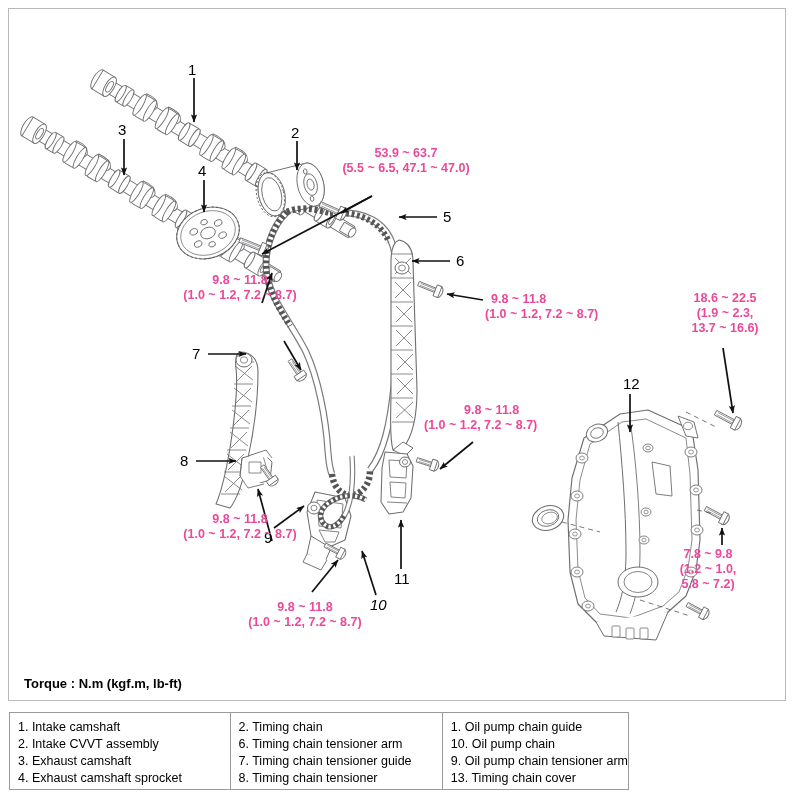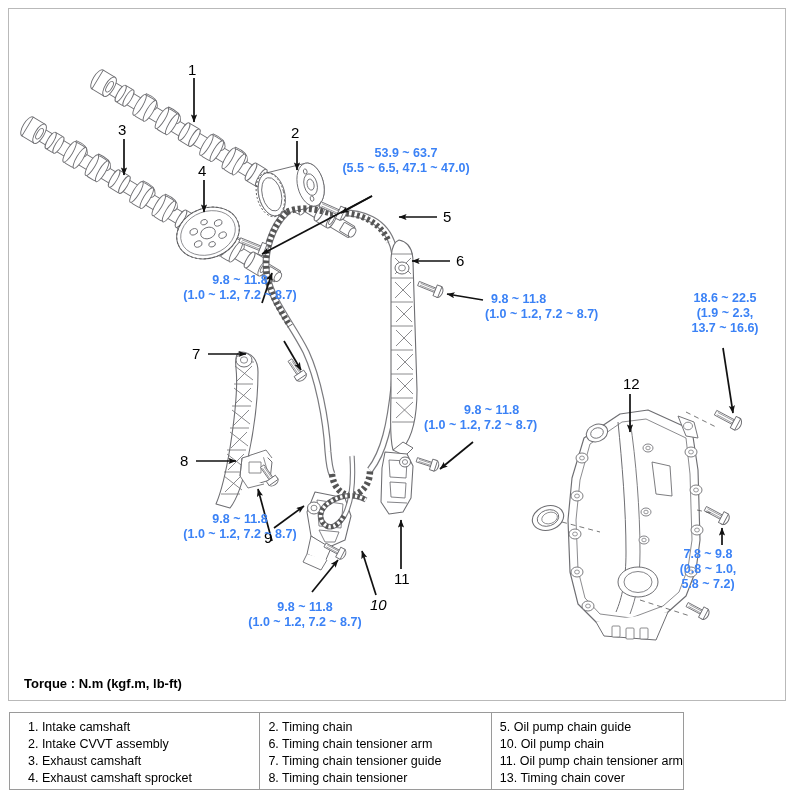--- a/index.html
+++ b/index.html
@@ -32,43 +32,42 @@
     font-weight:400;
     line-height:1;
     color:#000;
     white-space:nowrap;
   }
   .torque{
     position:absolute;
     font-size:12.5px;
     font-weight:bold;
     line-height:15px;
-    color:#3b82f6;
+    color:#ec4899;
     white-space:nowrap;
     text-align:center;
   }
   .torque-unit{
     position:absolute;
     left:24px;top:676px;
     font-size:13px;
     font-weight:bold;
     color:#000;
     white-space:nowrap;
   }
 
   
   .legend{
     position:absolute;
     left:9px;top:712px;
-    width:675px;height:78px;
+    width:620px;height:78px;
     border:1px solid #9a9a9a;
     box-sizing:border-box;
     display:flex;
     background:#fff;
-    padding-left:10px;
   }
   .legend-col{
     box-sizing:border-box;
     padding:6px 0 0 8px;
   }
   .legend-col.c1{width:266px;border-right:1px solid #9a9a9a;}
   .legend-col.c2{width:256px;border-right:1px solid #9a9a9a;}
   .legend-col.c3{flex:1;}
   .legend-item{
     font-size:12.5px;
@@ -631,40 +630,40 @@
     <div>(1.0 ~ 1.2, 7.2 ~ 8.7)</div>
   </div>
 
   <div class="torque" style="left:202px;top:600px;width:206px;">
     <div>9.8 ~ 11.8</div>
     <div>(1.0 ~ 1.2, 7.2 ~ 8.7)</div>
   </div>
 
   <div class="torque" style="left:660px;top:547px;width:96px;">
     <div>7.8 ~ 9.8</div>
-    <div>(0.8 ~ 1.0,</div>
+    <div>(1.2 ~ 1.0,</div>
     <div>5.8 ~ 7.2)</div>
   </div>
 
   <div class="torque-unit">Torque : N.m (kgf.m, lb-ft)</div>
 
   <div class="legend">
     <div class="legend-col c1">
       <div class="legend-item">1. Intake camshaft</div>
       <div class="legend-item">2. Intake CVVT assembly</div>
       <div class="legend-item">3. Exhaust camshaft</div>
       <div class="legend-item">4. Exhaust camshaft sprocket</div>
     </div>
     <div class="legend-col c2">
       <div class="legend-item">2. Timing chain</div>
       <div class="legend-item">6. Timing chain tensioner arm</div>
       <div class="legend-item">7. Timing chain tensioner guide</div>
       <div class="legend-item">8. Timing chain tensioner</div>
     </div>
     <div class="legend-col c3">
-      <div class="legend-item">5. Oil pump chain guide</div>
+      <div class="legend-item">1. Oil pump chain guide</div>
       <div class="legend-item">10. Oil pump chain</div>
-      <div class="legend-item">11. Oil pump chain tensioner arm</div>
+      <div class="legend-item">9. Oil pump chain tensioner arm</div>
       <div class="legend-item">13. Timing chain cover</div>
     </div>
   </div>
 
 </div>
 
 </body></html>

